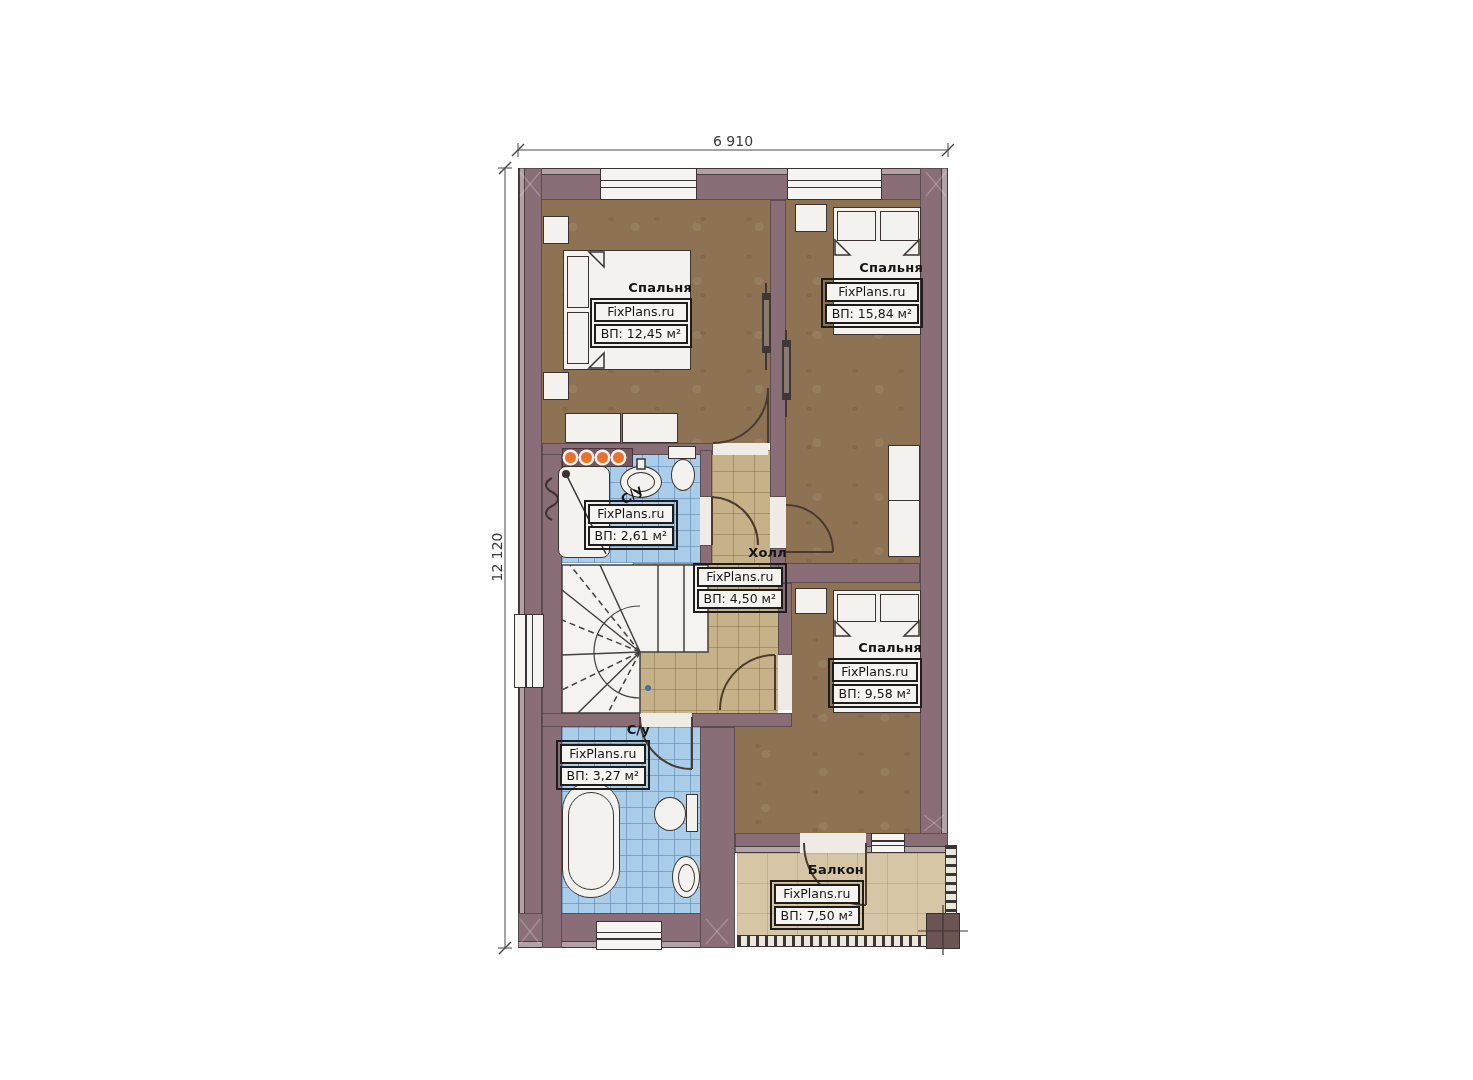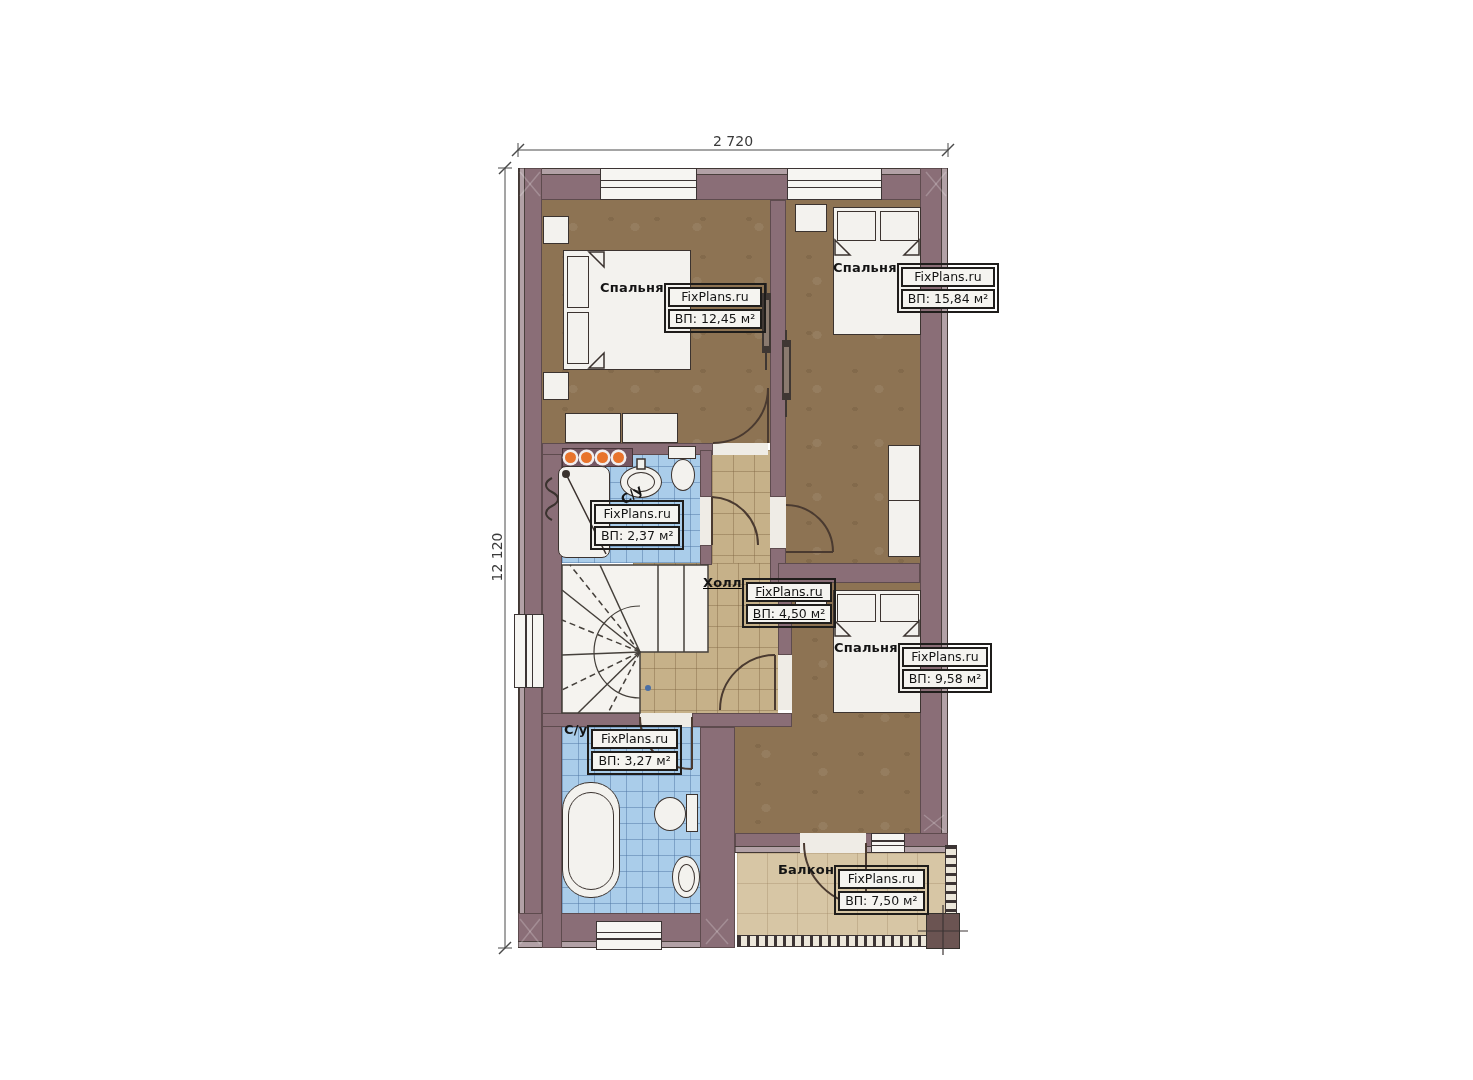--- a/index.html
+++ b/index.html
@@ -42,21 +42,21 @@
                #f6f5f2 0 60%,#3c3434 60% calc(60% + 1.5px),#f6f5f2 0);}
   .lightstrip{position:absolute;background:#755762;box-shadow:inset 0 0 0 1px rgba(40,30,30,.6);}
   .dot{position:absolute;width:11px;height:11px;border-radius:50%;background:#e8742c;
        box-shadow:0 0 0 2.5px rgba(255,255,255,.9);}
   .rail-h{position:absolute;border:1px solid #3c3434;box-sizing:border-box;
     background:repeating-linear-gradient(90deg,#3c3434 0 3px,#ece7db 3px 9px);}
   .rail-v{position:absolute;border:1px solid #3c3434;box-sizing:border-box;
     background:repeating-linear-gradient(180deg,#3c3434 0 3px,#ece7db 3px 9px);}
   .post{position:absolute;background:#6b5452;border:1.5px solid #34302c;box-sizing:border-box;}
   
-  .rlabel{position:absolute;display:flex;align-items:flex-start;z-index:30;}
+  .rlabel{position:absolute;display:flex;flex-direction:column;align-items:flex-end;z-index:30;}
   .rname{font-weight:bold;font-size:13px;color:#141414;letter-spacing:.2px;white-space:nowrap;}
   .lbox{border:2px solid #1f1d1b;padding:2px;margin-top:3px;display:flex;flex-direction:column;gap:2px;background:transparent;}
   .lrow{border:2px solid #1f1d1b;background:#f5f4f0;padding:0 5px;font-size:12.5px;line-height:16px;
         color:#141414;white-space:nowrap;text-align:center;}
   .dimtext{position:absolute;font-size:14px;color:#3a3a3a;white-space:nowrap;z-index:30;}
   svg.ovl{position:absolute;left:0;top:0;z-index:20;pointer-events:none;}
   .z5{z-index:5}.z8{z-index:8}.z10{z-index:10}.z12{z-index:12}
 </style>
 </head>
 <body>
@@ -248,26 +248,26 @@
     <div class="rname">Спальня</div>
     <div class="lbox">
       <div class="lrow">FixPlans.ru</div>
       <div class="lrow">ВП: 15,84 м²</div>
     </div>
   </div>
 
   <div class="rlabel" style="left:590px;top:500px;width:88px;">
     <div class="lbox" style="margin-top:0;">
       <div class="lrow">FixPlans.ru</div>
-      <div class="lrow">ВП: 2,37 м²</div>
+      <div class="lrow">ВП: 2,61 м²</div>
     </div>
   </div>
   <div class="rname" style="position:absolute;left:620px;top:487px;z-index:30;transform:rotate(-35deg);">С/у</div>
 
-  <div class="rlabel" style="left:703px;top:575px;width:84px;text-decoration:underline;">
+  <div class="rlabel" style="left:703px;top:545px;width:84px;">
     <div class="rname">Холл</div>
     <div class="lbox">
       <div class="lrow">FixPlans.ru</div>
       <div class="lrow">ВП: 4,50 м²</div>
     </div>
   </div>
 
   <div class="rlabel" style="left:834px;top:640px;width:88px;">
     <div class="rname">Спальня</div>
     <div class="lbox">
@@ -285,17 +285,17 @@
   </div>
 
   <div class="rlabel" style="left:778px;top:862px;width:86px;">
     <div class="rname">Балкон</div>
     <div class="lbox">
       <div class="lrow">FixPlans.ru</div>
       <div class="lrow">ВП: 7,50 м²</div>
     </div>
   </div>
 
-  <div class="dimtext" style="left:733px;top:133px;transform:translateX(-50%);">2 720</div>
+  <div class="dimtext" style="left:733px;top:133px;transform:translateX(-50%);">6 910</div>
   <div class="dimtext" style="left:497px;top:557px;transform:translate(-50%,-50%) rotate(-90deg);">12 120</div>
 
  </div>
 </div>
 
 </body></html>

